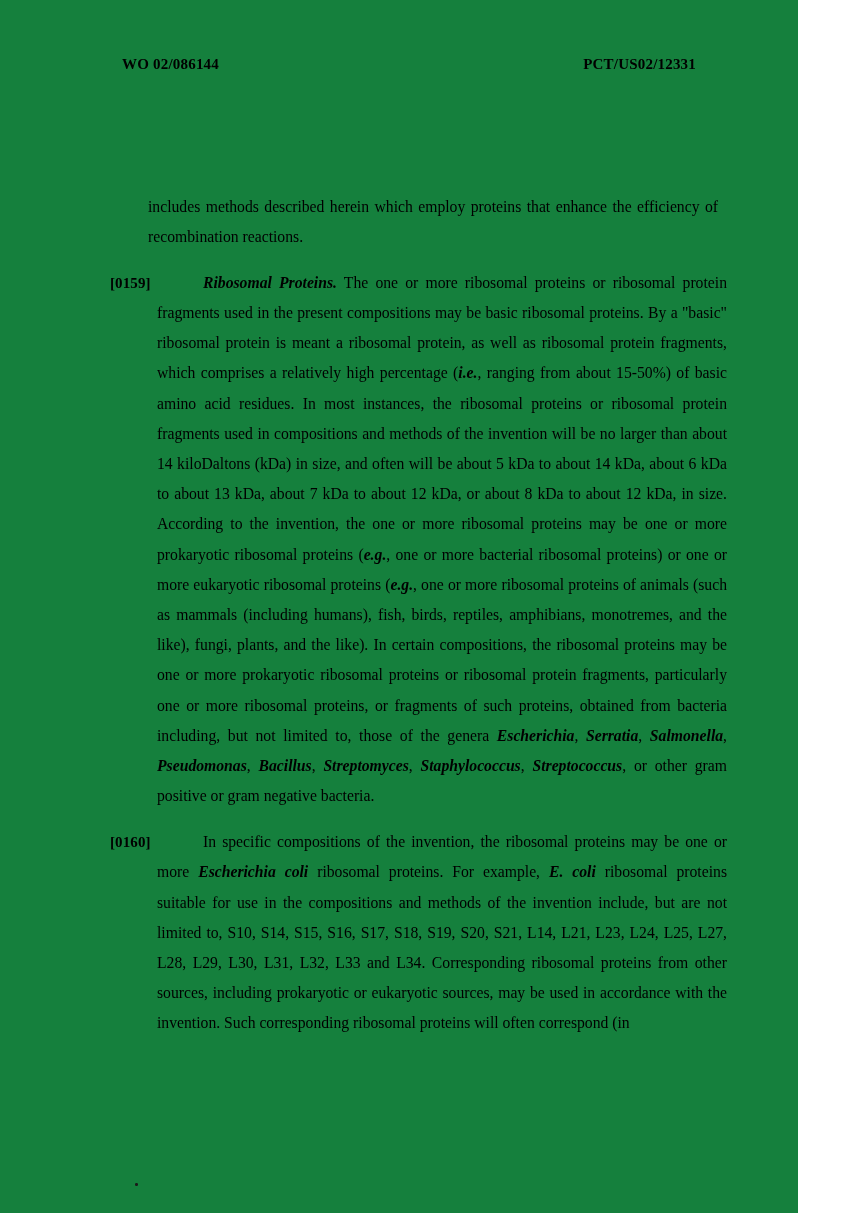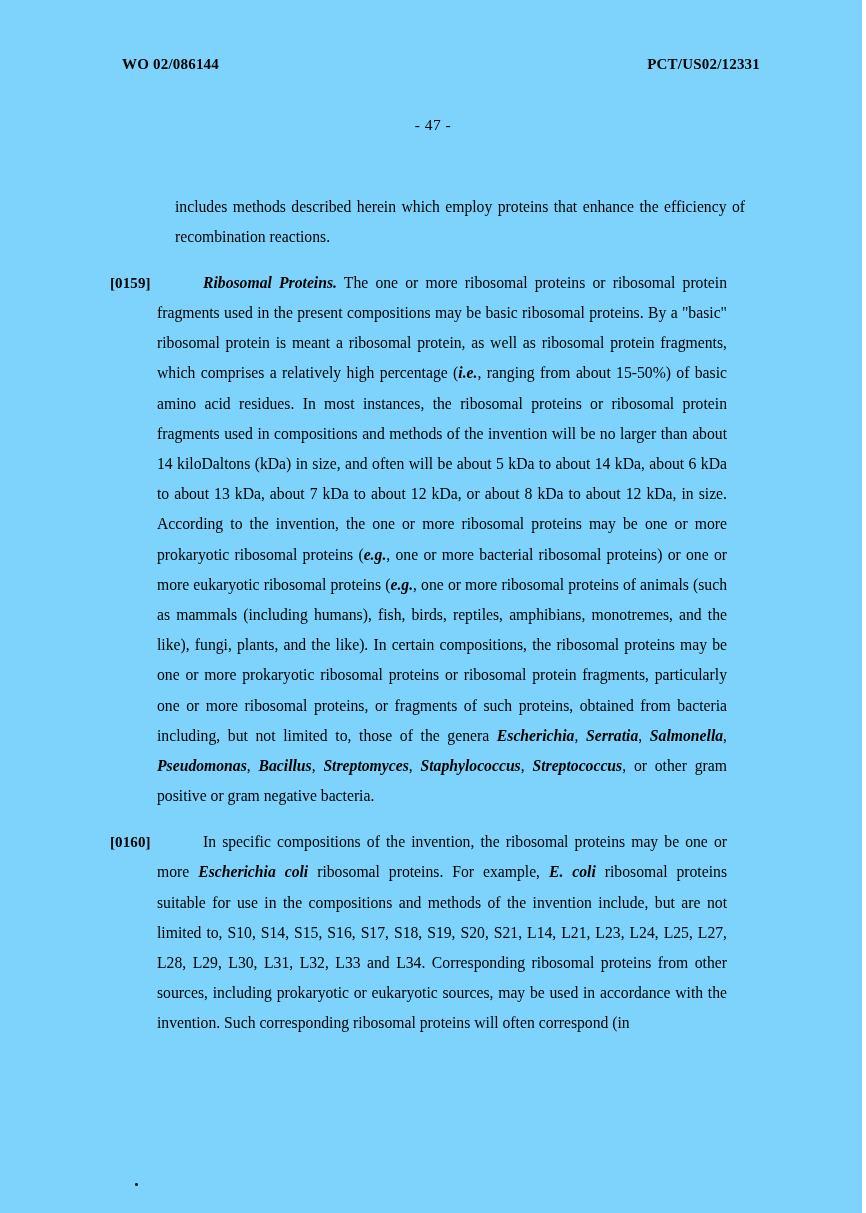--- a/index.html
+++ b/index.html
@@ -4,23 +4,23 @@
 <title>Patent Page</title>
 <style>
   html, body {
     margin: 0;
     padding: 0;
     background: #ffffff;
   }
 
   .page {
     position: relative;
-    width: 862px;
+    width: 798px;
     height: 1213px;
-    background: #7dd3fc;
+    background: #15803d;
     overflow: hidden;
     font-family: "Liberation Serif", "DejaVu Serif", serif;
     color: #000000;
   }
 
   
   .header {
     position: absolute;
     top: 56px;
     left: 122px;
@@ -60,21 +60,21 @@
   .para {
     position: relative;
     font-size: 15.7px;
     line-height: 30.2px;
     text-align: justify;
     text-justify: inter-word;
   }
 
   
   .para.flow {
-    margin-left: 65px;
+    margin-left: 38px;
     width: 570px;
   }
 
   
   .para.numbered {
     margin-left: 47px;
     width: 570px;
     margin-top: 0;
   }
 
@@ -112,21 +112,20 @@
 </head>
 <body>
 
 <div class="page">
 
   <div class="header">
     <span class="pub-no">WO 02/086144</span>
     <span class="app-no">PCT/US02/12331</span>
   </div>
 
-  <div class="page-number">- 47 -</div>
 
   <div class="body-col">
 
     <p class="para flow">includes methods described herein which employ proteins that enhance the efficiency of recombination reactions.</p>
 
     <p class="para numbered">
       <span class="para-marker">[0159]</span>
     <span class="indent"></span><em>Ribosomal Proteins.</em> The one or more ribosomal proteins or ribosomal protein fragments used in the present compositions may be basic ribosomal proteins.  By a "basic" ribosomal protein is meant a ribosomal protein, as well as ribosomal protein fragments, which comprises a relatively high percentage (<em>i.e.</em>, ranging from about 15-50%) of basic amino acid residues.   In most instances, the ribosomal proteins or ribosomal protein fragments used in compositions and methods of the invention will be no larger than about 14 kiloDaltons (kDa) in size, and often will be about 5 kDa to about 14 kDa, about 6 kDa to about 13 kDa, about 7 kDa to about 12 kDa, or about 8 kDa to about 12 kDa, in size.  According to the invention, the one or more ribosomal proteins may be one or more prokaryotic ribosomal proteins (<em>e.g.</em>, one or more bacterial ribosomal proteins) or one or more eukaryotic ribosomal proteins (<em>e.g.</em>, one or more ribosomal proteins of animals (such as mammals (including humans), fish, birds, reptiles, amphibians, monotremes, and the like), fungi, plants, and the like).  In certain compositions, the ribosomal proteins may be one or more prokaryotic ribosomal proteins or ribosomal protein fragments, particularly one or more ribosomal proteins, or fragments of such proteins, obtained from bacteria including, but not limited to, those of the genera <em>Escherichia</em>, <em>Serratia</em>, <em>Salmonella</em>, <em>Pseudomonas</em>, <em>Bacillus</em>, <em>Streptomyces</em>, <em>Staphylococcus</em>, <em>Streptococcus</em>, or other gram positive or gram negative bacteria.</p>
 
     <p class="para numbered">

